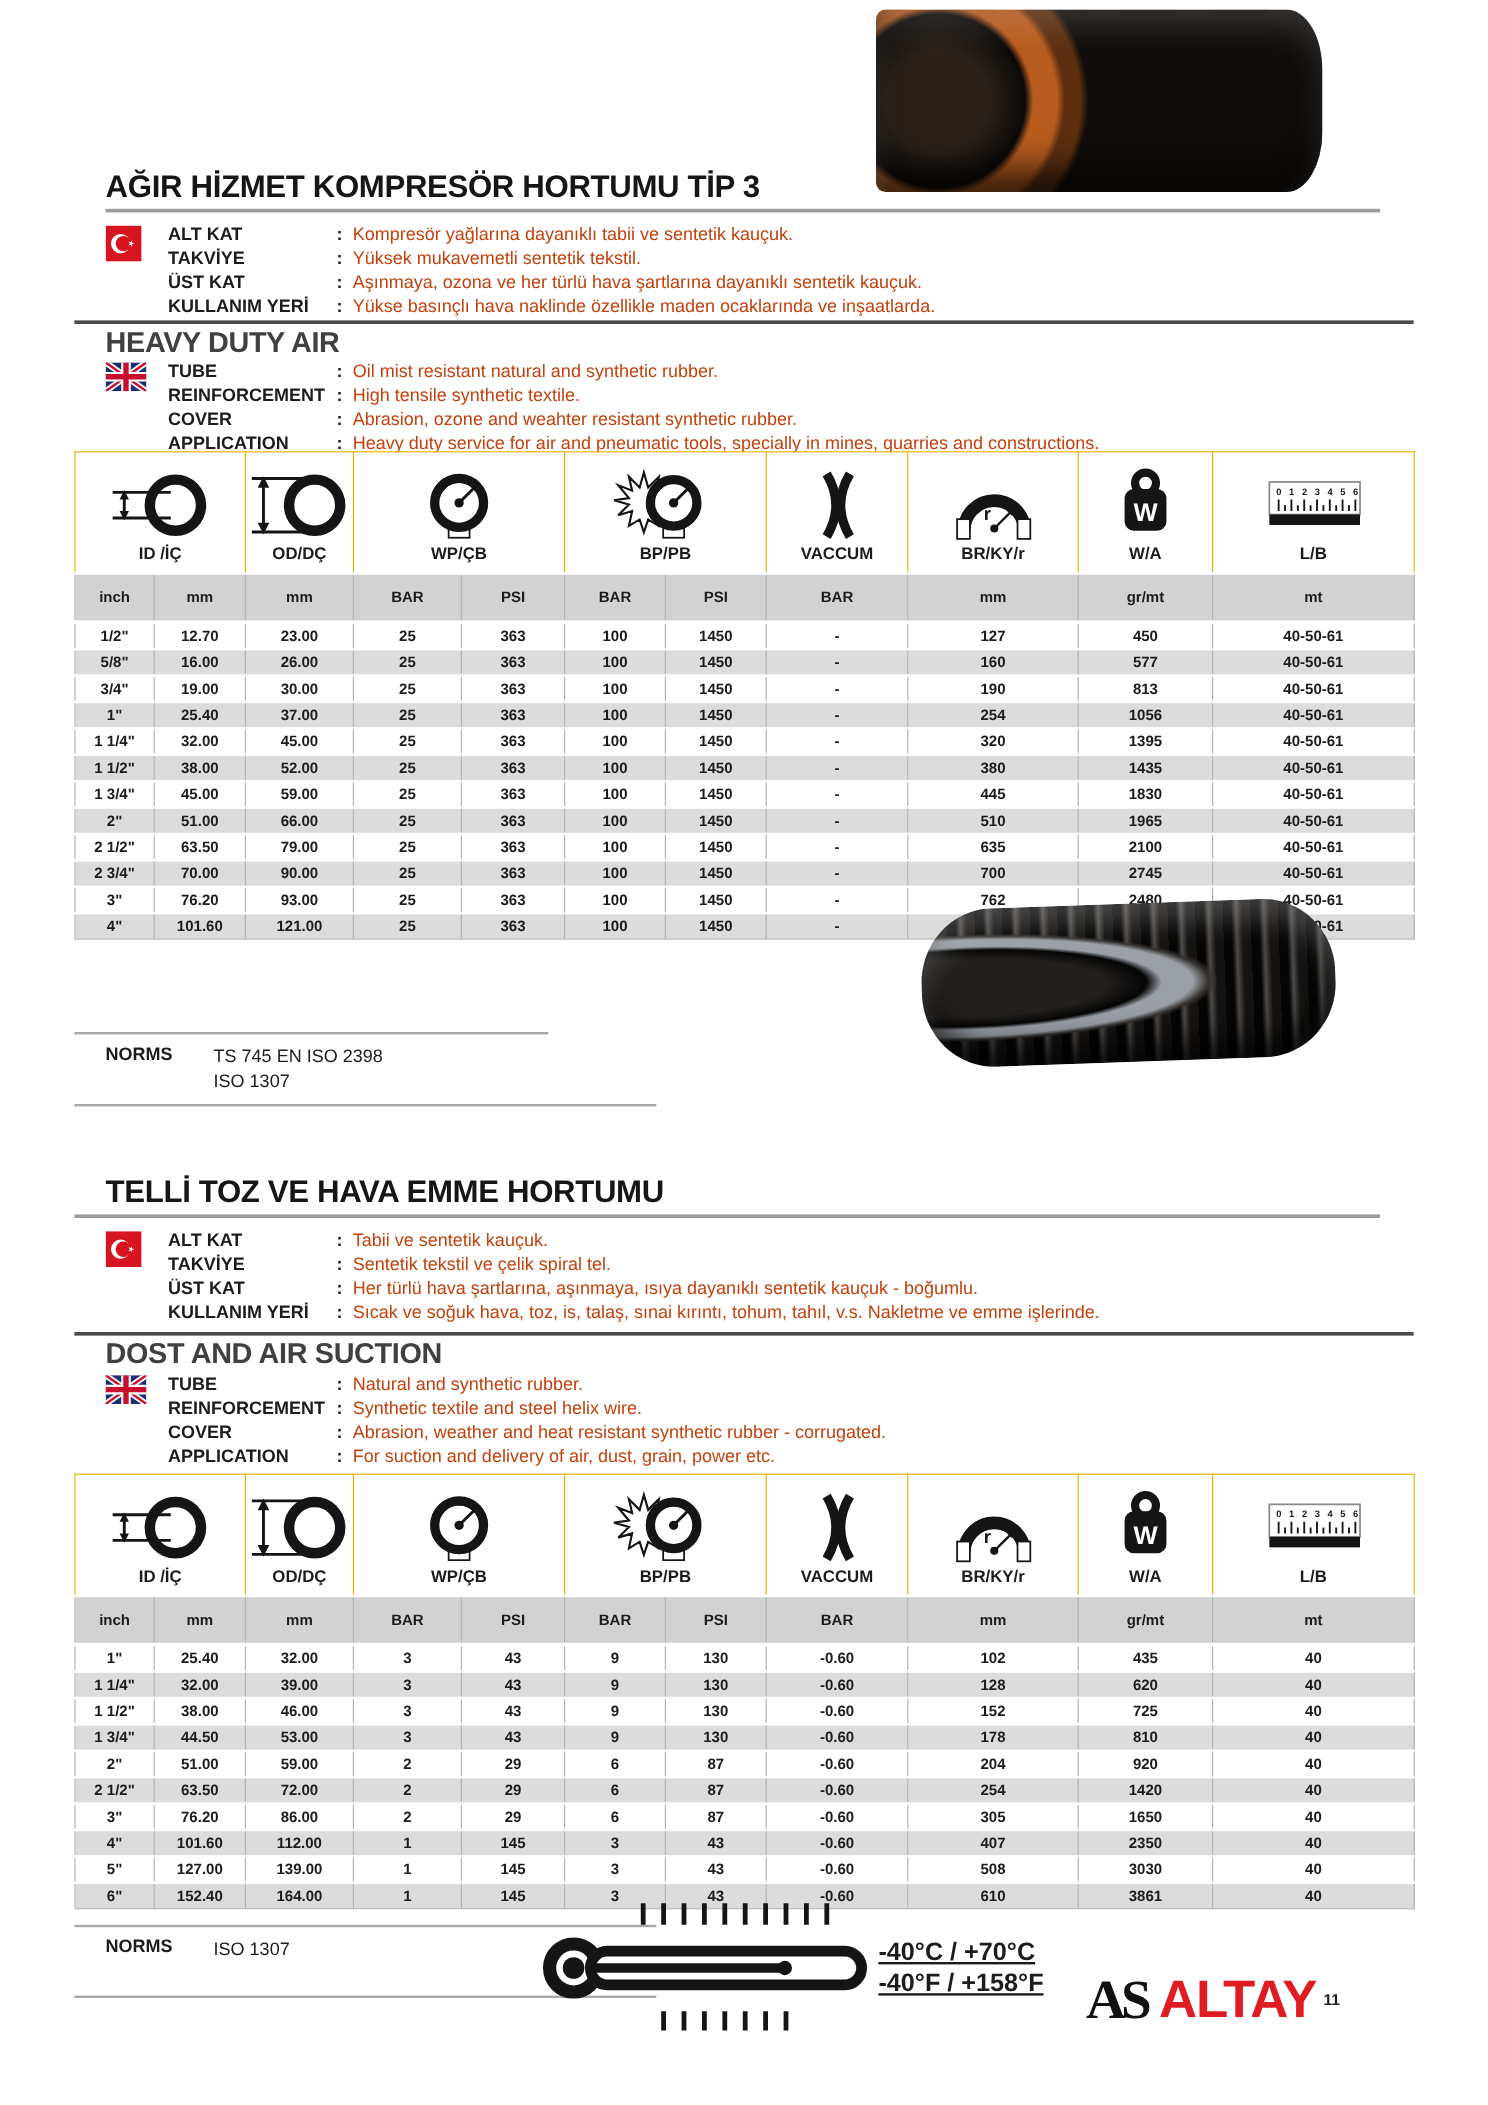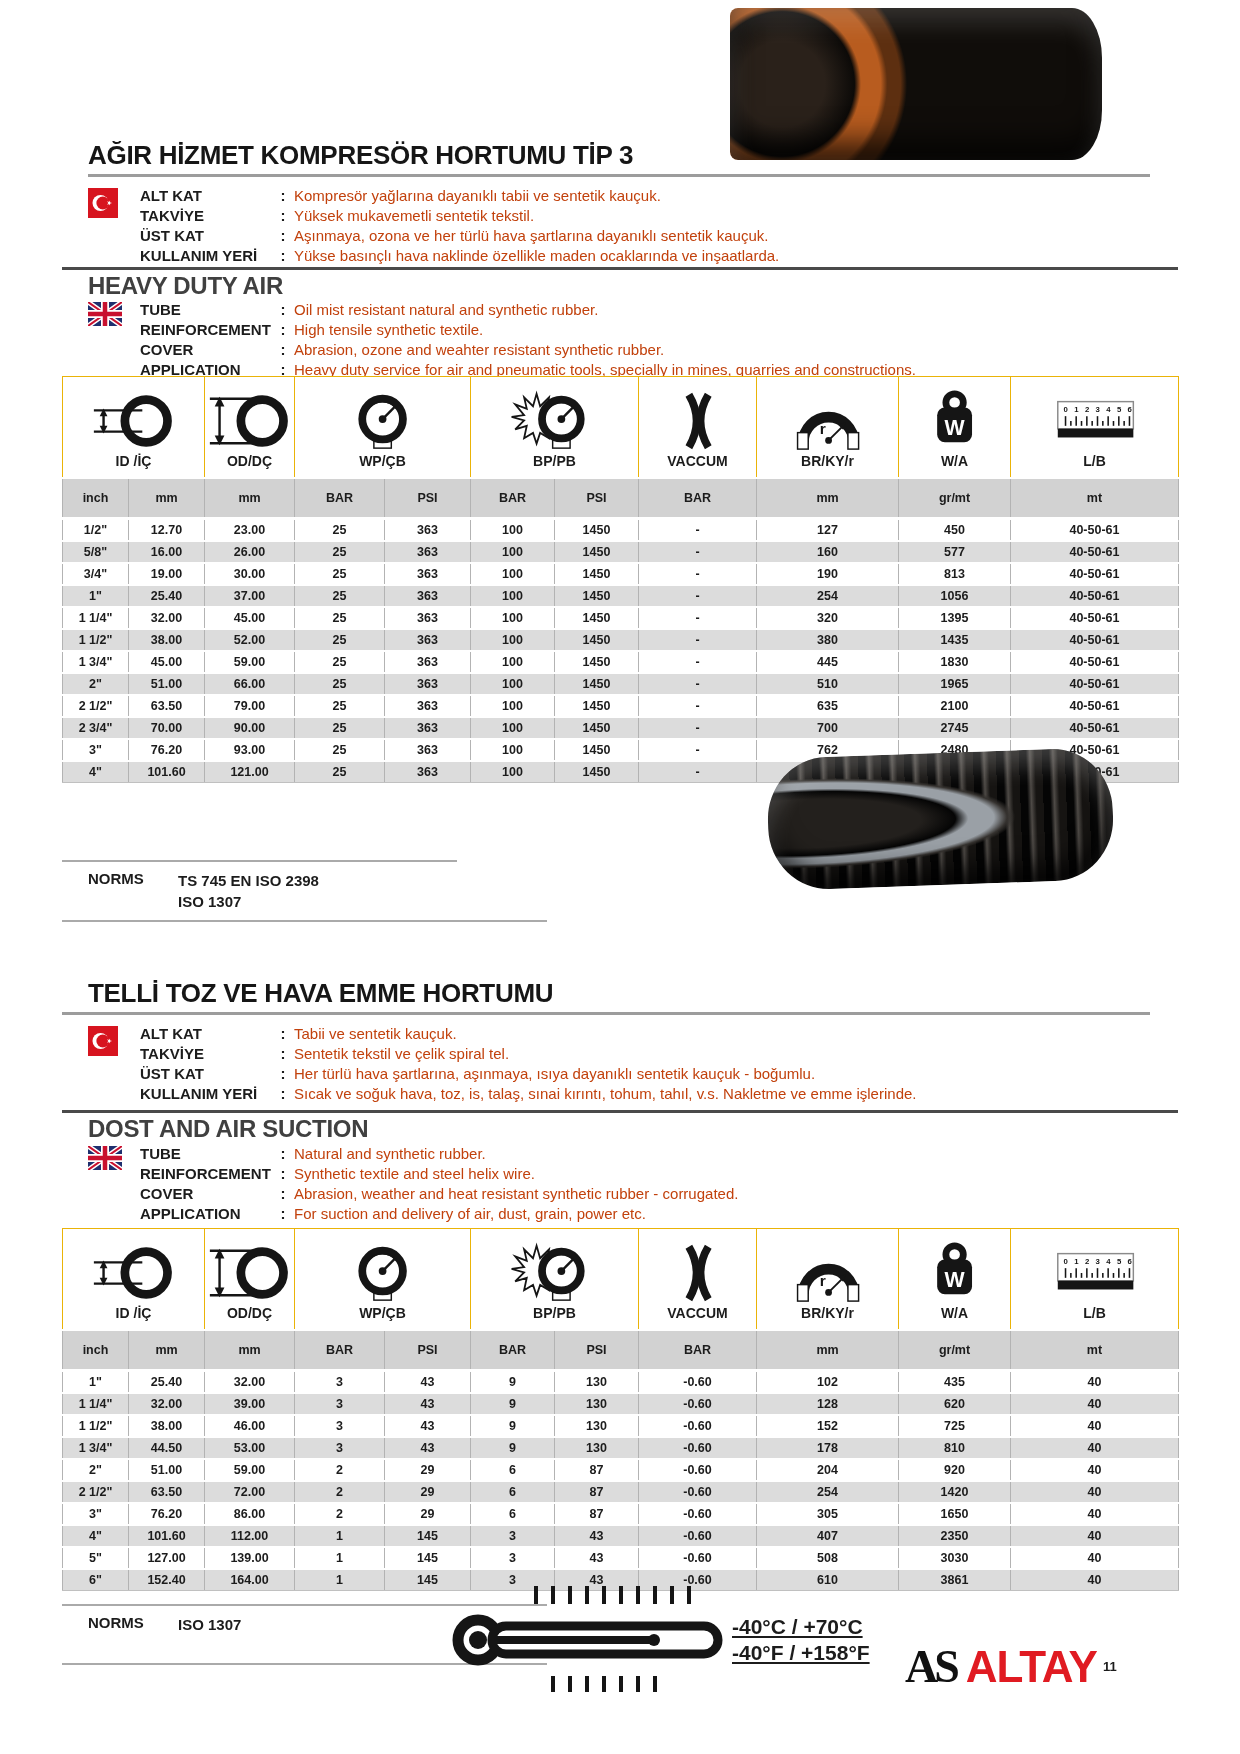--- a/index.html
+++ b/index.html
@@ -44,21 +44,21 @@
     border-right:1px solid #b3b3b3;border-bottom:3px solid #fff;border-top:2px solid #fff;}
   .units-row th:first-child{border-left:1px solid #b3b3b3;}
   .spec-table tbody td{height:20px;font-size:12.5px;font-weight:bold;
     border-right:1px solid #b3b3b3;border-bottom:2px solid #fff;}
   .spec-table tbody td:first-child{border-left:1px solid #b3b3b3;}
   .spec-table tbody tr:nth-child(even){background:#dcdcdc;}
   .spec-table tbody tr:last-child td{border-bottom:1px solid #c0c0c0;}
 
   
   .norms-label{font-weight:bold;font-size:15px;width:90px;flex:none;}
-  .norms-lines{font-size:15px;line-height:21px;font-weight:bold;}
+  .norms-lines{font-size:15px;line-height:21px;}
   .norms-row{display:flex;padding-left:26px;margin:8px 0;}
 
   
   .temps{font-size:21px;font-weight:bold;line-height:26px;white-space:nowrap;text-decoration:underline;}
   .logo{display:flex;align-items:center;}
   .logo-as{font-family:"Liberation Serif",serif;font-weight:bold;font-size:46px;letter-spacing:-4px;color:#111;}
   .logo-altay{font-size:44px;font-weight:bold;letter-spacing:-1px;margin-left:10px;}
   .page-num{font-size:13px;font-weight:bold;margin-left:6px;}
 </style>
 </head>

